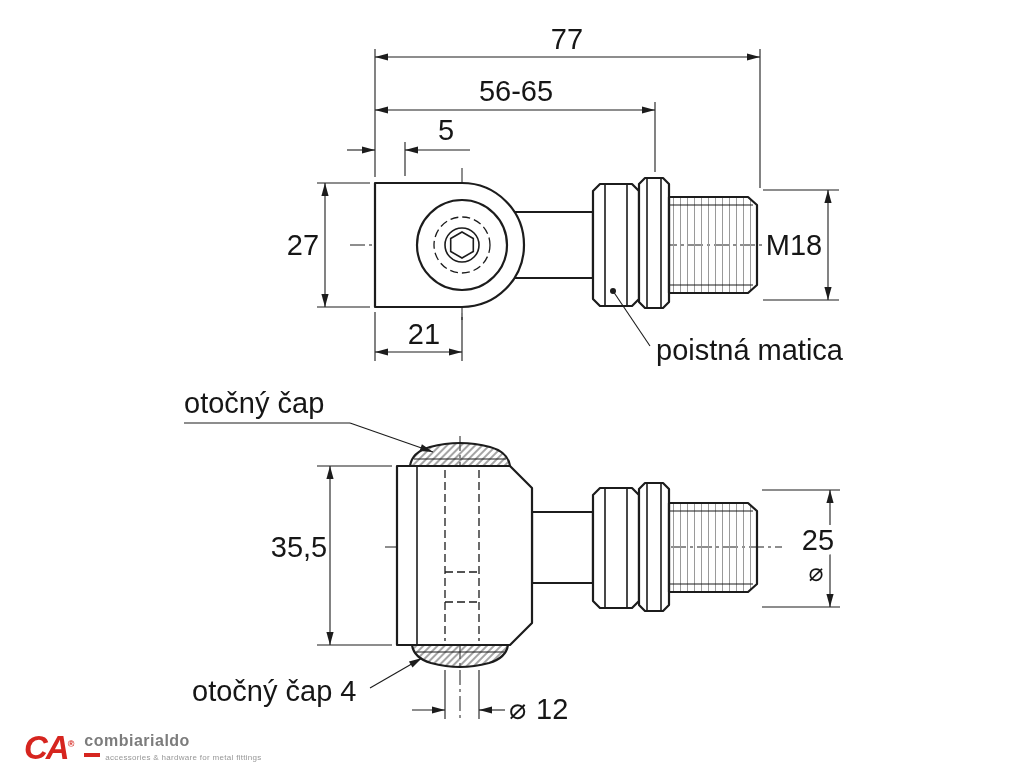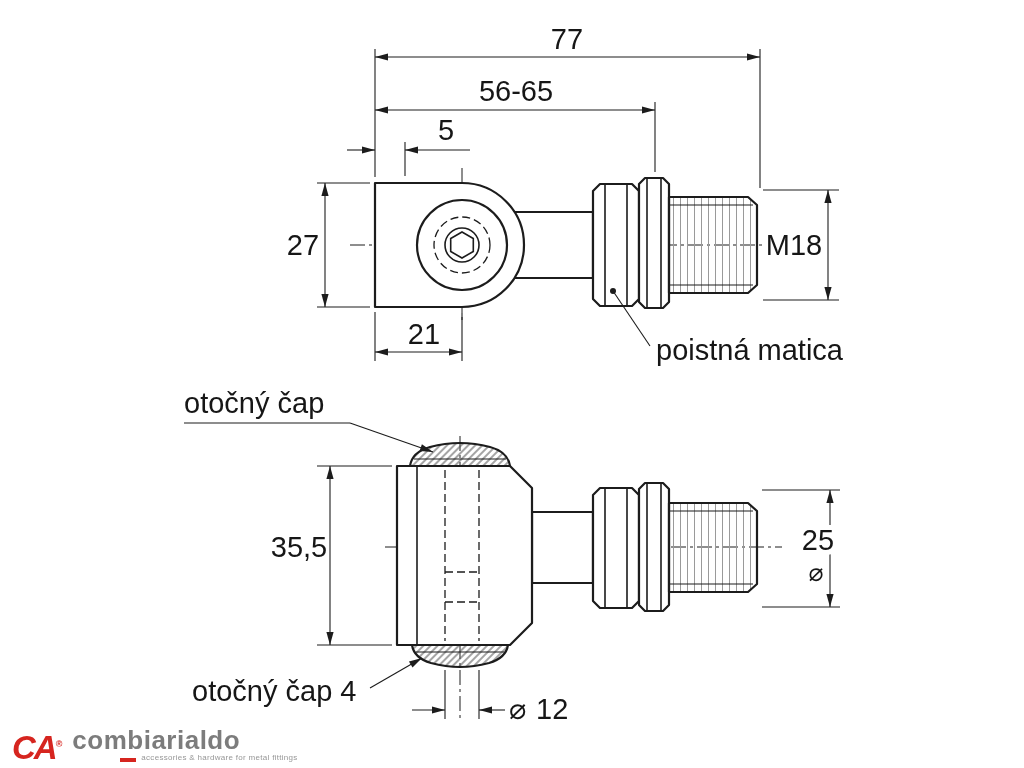--- a/index.html
+++ b/index.html
@@ -18,26 +18,26 @@
   .cl   { stroke:#1c1c1c; stroke-width:1;   fill:none; stroke-dasharray:15 4 3 4; }
   .hid  { stroke:#1c1c1c; stroke-width:1.3; fill:none; stroke-dasharray:8 4; }
 
   
   text { fill:#161616; font-family:"Liberation Sans","DejaVu Sans",sans-serif; }
   .dt  { font-size:29px; }
   .sm  { font-size:25px; }
   .halo { paint-order:stroke; stroke:#ffffff; stroke-width:10px; stroke-linejoin:round; }
 
   
-  .logo { position:absolute; left:12px; top:729px; display:flex; align-items:flex-start; gap:10px; }
+  .logo { position:absolute; left:24px; top:729px; display:flex; align-items:flex-start; gap:10px; }
   .logo-mark { color:#d6251f; font-weight:900; font-size:33px; line-height:30px; letter-spacing:-2px; font-style:italic; white-space:nowrap; }
   .logo-mark sup { font-size:9px; font-style:normal; letter-spacing:0; }
   .logo-right { display:flex; flex-direction:column; }
-  .logo-name { color:#7c7c7c; font-weight:700; font-size:26px; line-height:23px; letter-spacing:0.5px; }
-  .logo-tagline-row { display:flex; align-items:flex-end; gap:5px; margin-top:1px;margin-left:48px; }
+  .logo-name { color:#7c7c7c; font-weight:700; font-size:16px; line-height:23px; letter-spacing:0.5px; }
+  .logo-tagline-row { display:flex; align-items:flex-start; gap:5px; margin-top:1px; }
   .logo-bar { width:16px; height:4px; background:#d6251f; display:inline-block; }
   .logo-tagline { font-size:8px; color:#979797; letter-spacing:0.3px; }
 </style>
 </head>
 <body>
 
 <div class="stage">
 
 <svg width="1024" height="768" viewBox="0 0 1024 768">
   <defs>

